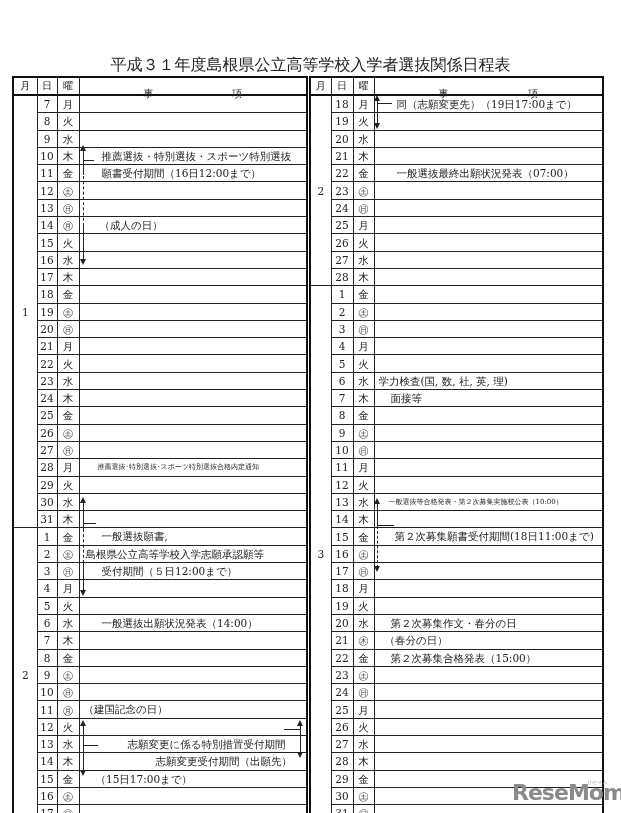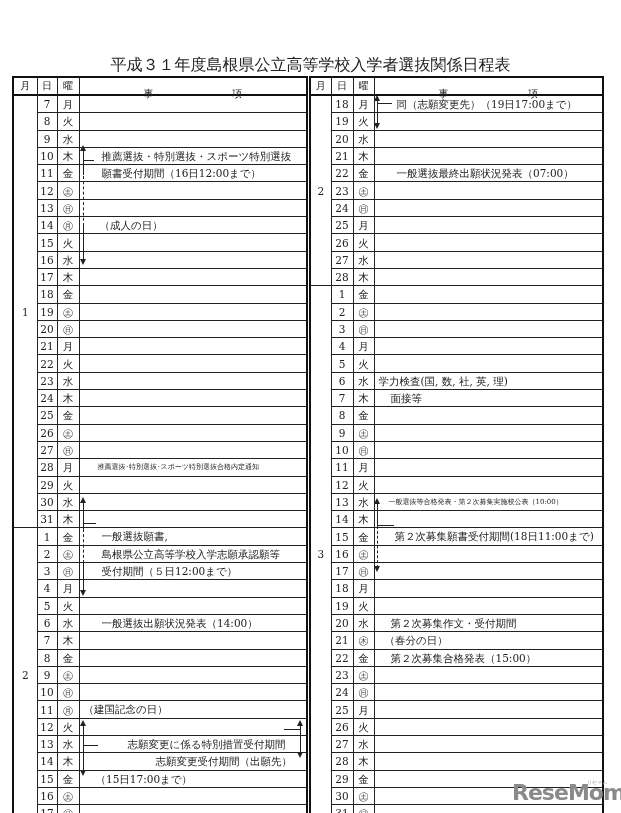--- a/index.html
+++ b/index.html
@@ -240,21 +240,21 @@
         <td class="day">1</td>
         <td class="wd">金</td>
         <td class="ev">
           <span class="txt" style="left: 22px;">一般選抜願書,</span>
         </td>
       </tr>
       <tr>
         <td class="day">2</td>
         <td class="wd">㊏</td>
         <td class="ev">
-          <span class="txt" style="left: 22px;">島根県公立高等学校入学志願承認願等</span>
+          <span class="txt" style="left: 6px;">島根県公立高等学校入学志願承認願等</span>
         </td>
       </tr>
       <tr>
         <td class="day">3</td>
         <td class="wd">㊐</td>
         <td class="ev">
           <span class="txt" style="left: 22px;">受付期間（５日12:00まで）</span>
         </td>
       </tr>
       <tr>
@@ -586,21 +586,21 @@
         <td class="day">19</td>
         <td class="wd">火</td>
         <td class="ev">
           <span class="txt" style="left: 0px;"></span>
         </td>
       </tr>
       <tr>
         <td class="day">20</td>
         <td class="wd">水</td>
         <td class="ev">
-          <span class="txt" style="left: 16px;">第２次募集作文・受付期間</span>
+          <span class="txt" style="left: 16px;">第２次募集作文・春分の日</span>
         </td>
       </tr>
       <tr>
         <td class="day">21</td>
         <td class="wd">㊍</td>
         <td class="ev">
           <span class="txt" style="left: 10px;">（春分の日）</span>
         </td>
       </tr>
       <tr>

